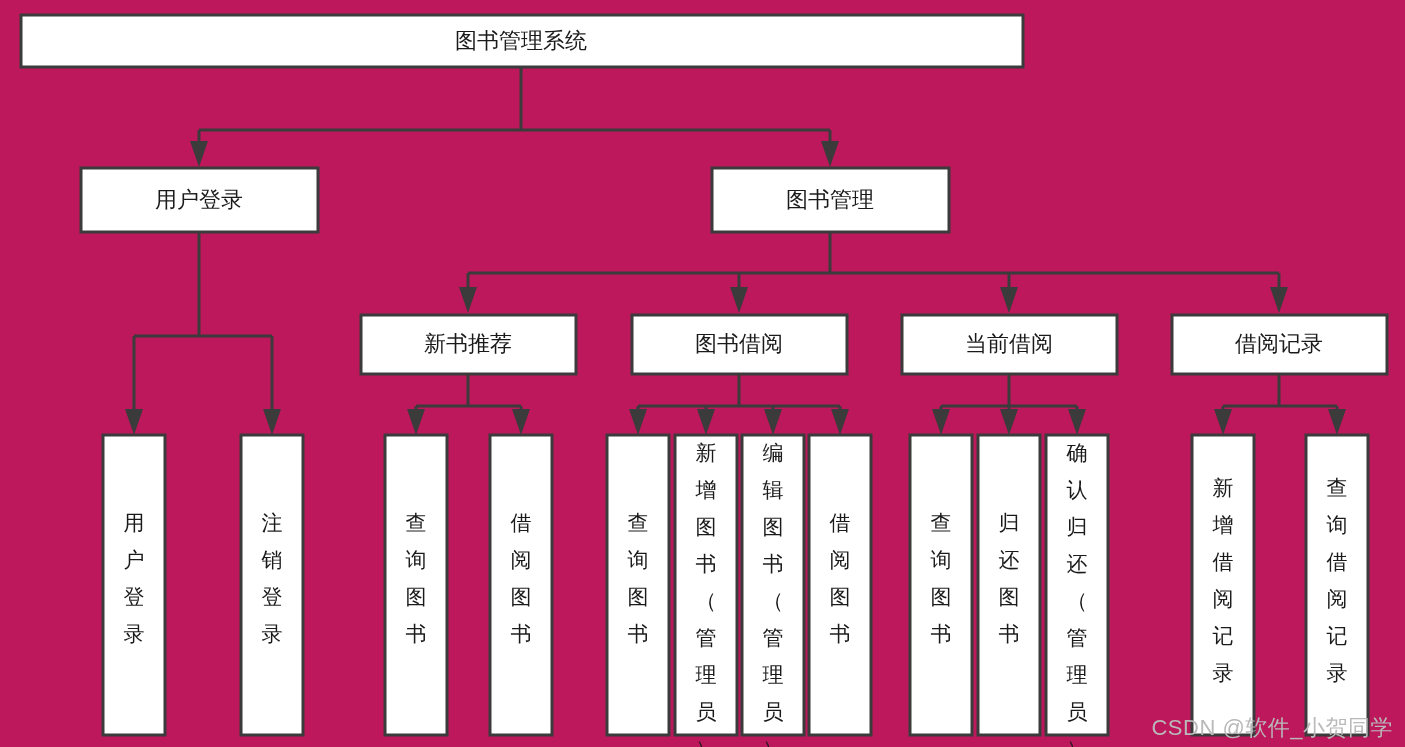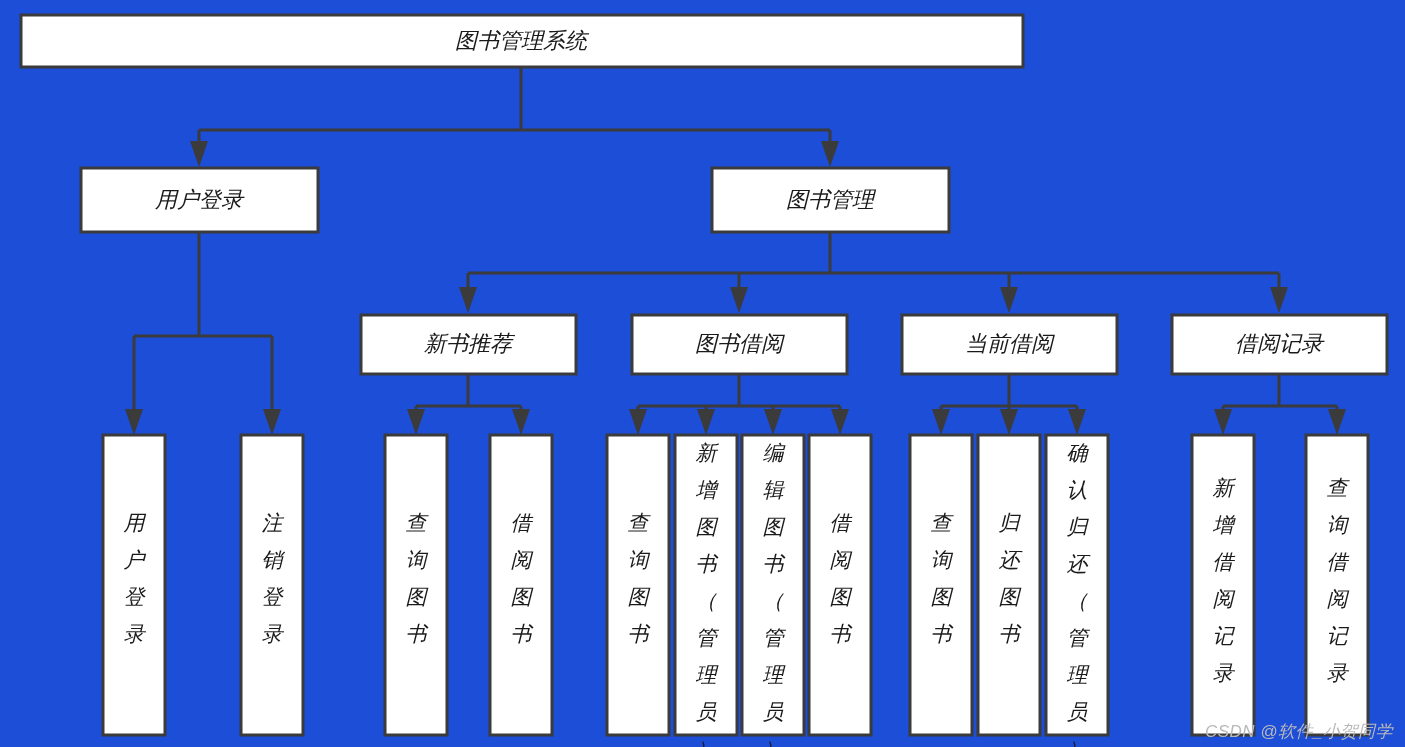--- a/index.html
+++ b/index.html
@@ -7,23 +7,22 @@
     padding: 0;
     background: #ffffff;
   }
   body {
     font-family: "Liberation Sans", "DejaVu Sans", sans-serif;
   }
   #diagram-root {
     position: relative;
     width: 1405px;
     height: 747px;
-    background: #1d4ed8;
+    background: #be185d;
     overflow: hidden;
-    font-style: italic;
   }
   svg.flow {
     position: absolute;
     top: 0;
     left: 0;
     width: 1405px;
     height: 747px;
   }
   .node-box {
     fill: #ffffff;
@@ -51,21 +50,21 @@
     font-family: "Liberation Sans", "DejaVu Sans", sans-serif;
     fill: #1a1a1a;
     font-size: 21px;
     text-anchor: middle;
   }
   .watermark {
     position: absolute;
     right: 12px;
     bottom: 4px;
     font-family: "Liberation Sans", "DejaVu Sans", sans-serif;
-    font-size: 17px;
+    font-size: 22px;
     color: #b9b9b9;
     letter-spacing: 0.5px;
     white-space: nowrap;
     pointer-events: none;
   }
 </style>
 </head>
 <body>
 
 <div id="diagram-root">

